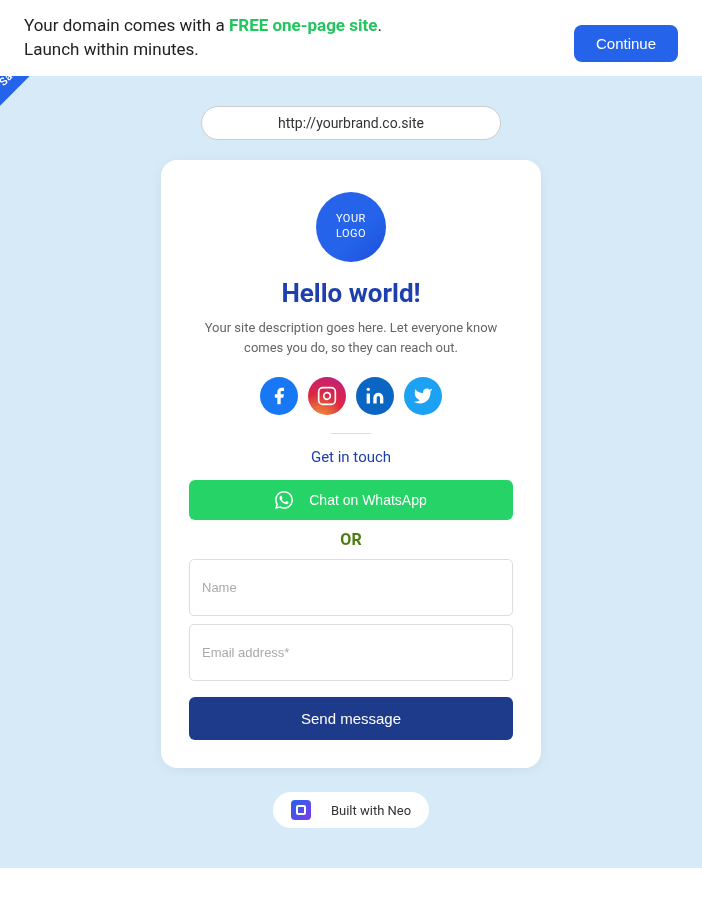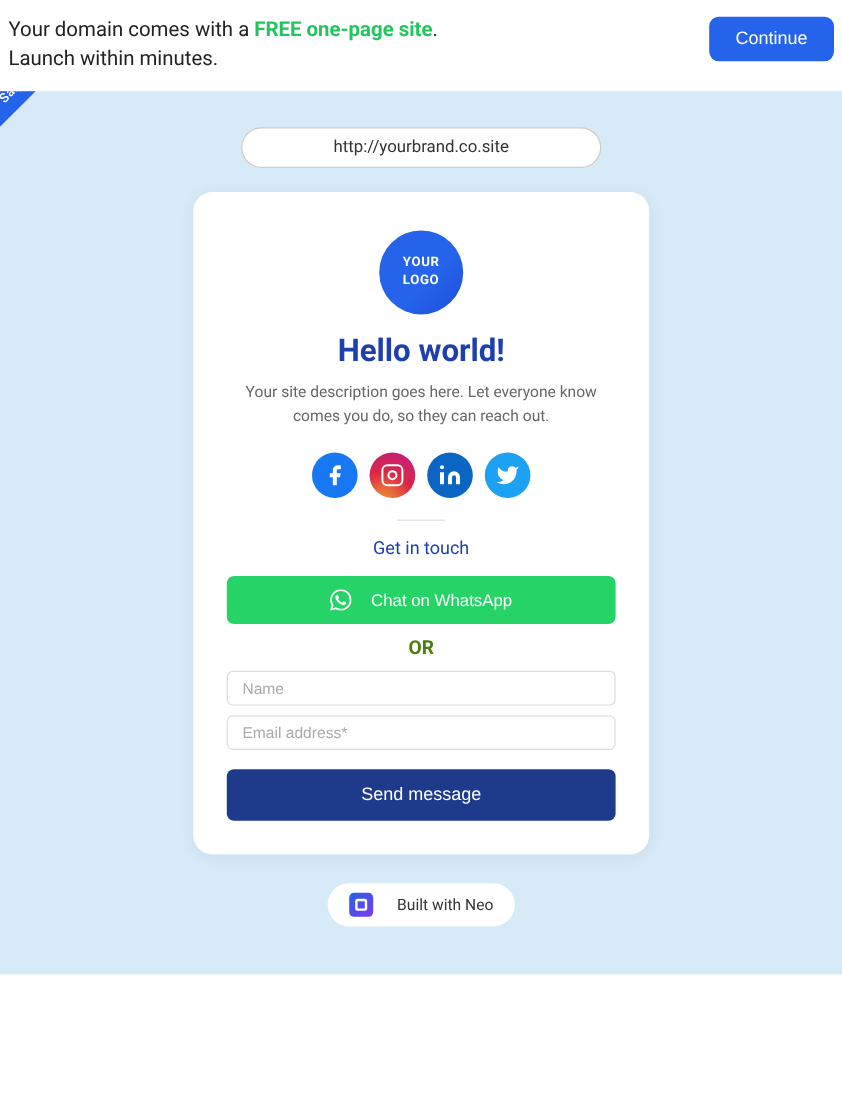--- a/index.html
+++ b/index.html
@@ -6,23 +6,23 @@
     body {
       font-family: -apple-system, BlinkMacSystemFont, 'Segoe UI', Roboto, sans-serif;
       background: #fff;
       width: 702px;
       min-height: 912px;
     }
 
     
     .top-bar {
       display: flex;
-      align-items: flex-start;
+      align-items: flex-end;
       justify-content: space-between;
-      padding: 14px 7px;
+      padding: 14px 24px;
       background: #fff;
     }
     .top-bar-text {
       font-size: 17px;
       color: #222;
       font-weight: 400;
       line-height: 1.4;
     }
     .top-bar-text .free-text {
       color: #22c55e;
@@ -105,21 +105,21 @@
       border-radius: 50%;
       background: linear-gradient(135deg, #2563eb 60%, #1d4ed8 100%);
       display: flex;
       align-items: center;
       justify-content: center;
       margin-bottom: 16px;
     }
     .logo-text {
       color: #fff;
       font-size: 11px;
-      font-weight: 700;
+      font-weight: 400;
       letter-spacing: 0.5px;
       line-height: 1.3;
     }
 
     
     .hello-title {
       font-size: 26px;
       font-weight: 700;
       color: #1e40af;
       margin-bottom: 10px;
@@ -200,21 +200,21 @@
 
     
     .form-group {
       width: 100%;
       margin-bottom: 8px;
     }
     .form-input {
       width: 100%;
       border: 1px solid #ddd;
       border-radius: 5px;
-      padding: 6px 12px;
+      padding: 20px 12px;
       font-size: 13px;
       color: #333;
       outline: none;
     }
     .form-input::placeholder { color: #aaa; }
     .form-textarea {
       width: 100%;
       border: 1px solid #ddd;
       border-radius: 5px;
       padding: 10px 12px;

